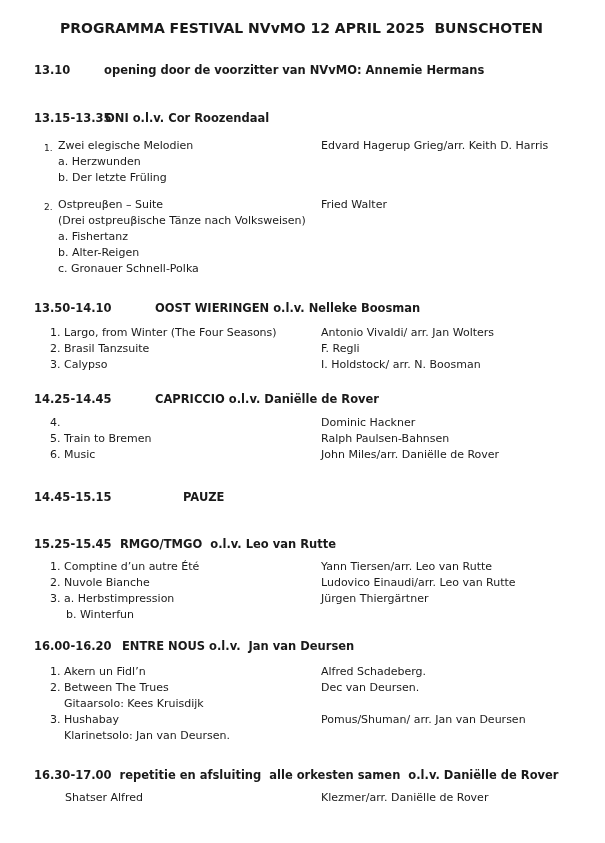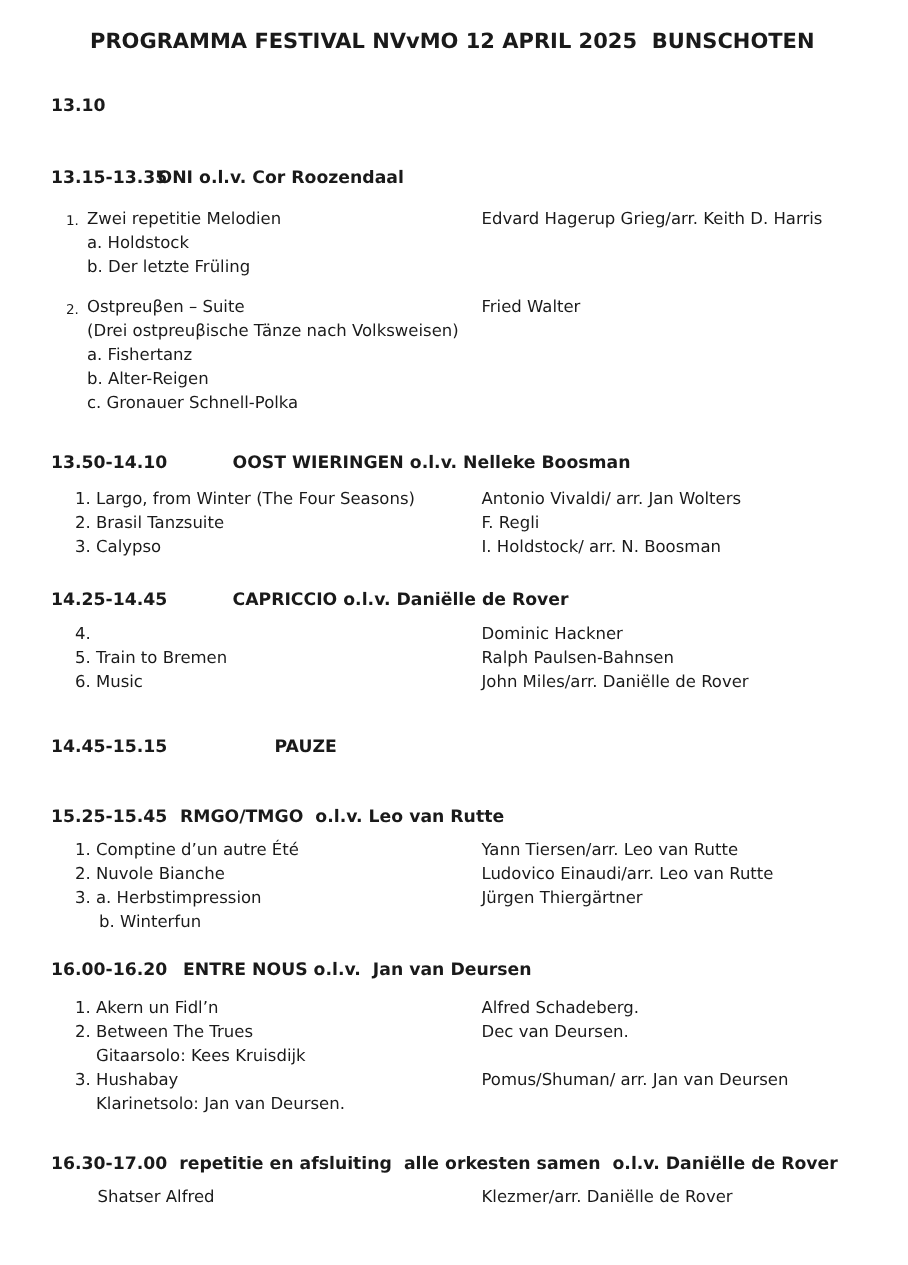--- a/index.html
+++ b/index.html
@@ -24,33 +24,34 @@
 <body>
 
 <div class="page">
 
   <div class="ln b ttl" style="top:21px">
     <span style="left:60px">PROGRAMMA FESTIVAL NVvMO 12 APRIL 2025  BUNSCHOTEN</span>
   </div>
 
   <div class="ln b hdr" style="top:63px">
     <span class="t">13.10</span>
+    <span style="left:104px">opening door de voorzitter van NVvMO: Annemie Hermans</span>
   </div>
 
   <div class="ln b hdr" style="top:111px">
     <span class="t">13.15-13.35</span>
     <span style="left:105px">ONI o.l.v. Cor Roozendaal</span>
   </div>
   <div class="ln" style="top:139px">
     <span class="num-sm" style="left:44px">1.</span>
-    <span style="left:58px">Zwei repetitie Melodien</span>
+    <span style="left:58px">Zwei elegische Melodien</span>
     <span class="c">Edvard Hagerup Grieg/arr. Keith D. Harris</span>
   </div>
   <div class="ln" style="top:155px">
-    <span style="left:58px">a. Holdstock</span>
+    <span style="left:58px">a. Herzwunden</span>
   </div>
   <div class="ln" style="top:171px">
     <span style="left:58px">b. Der letzte Früling</span>
   </div>
   <div class="ln" style="top:198px">
     <span class="num-sm" style="left:44px">2.</span>
     <span style="left:58px">Ostpreuβen – Suite</span>
     <span class="c">Fried Walter</span>
   </div>
   <div class="ln" style="top:230px">

